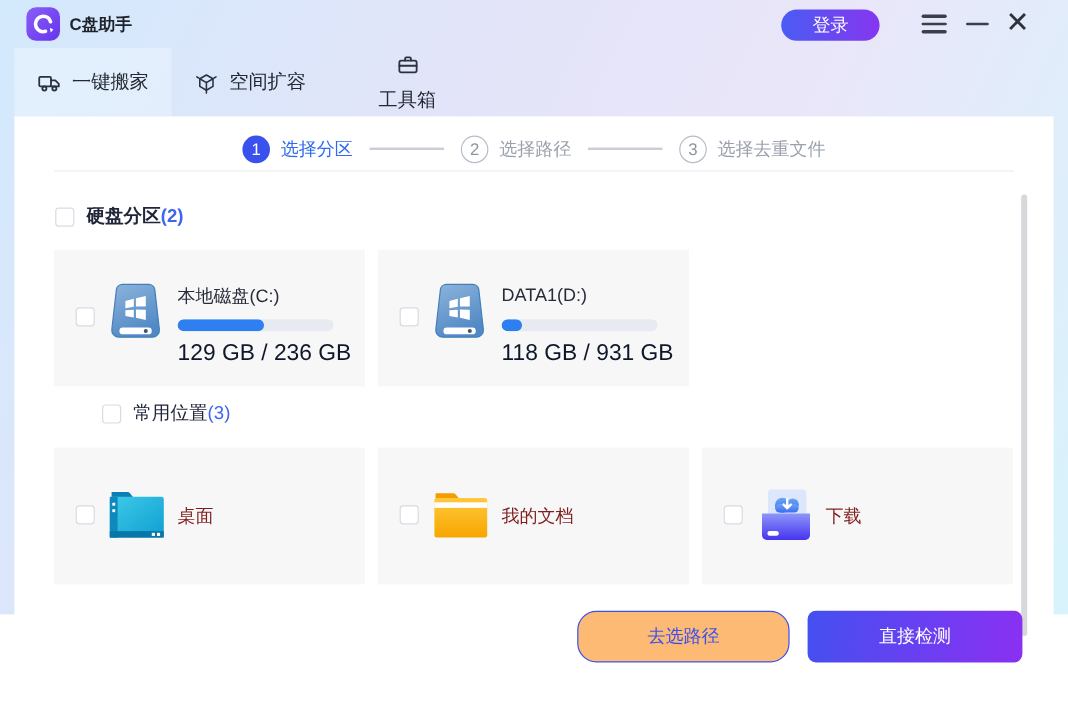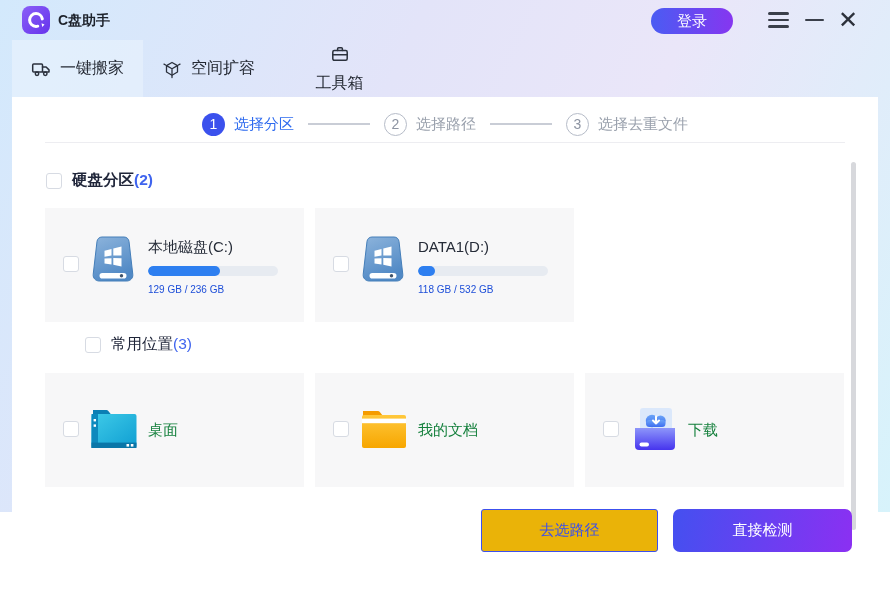--- a/index.html
+++ b/index.html
@@ -73,33 +73,33 @@
   .card { position:absolute; width:259px; height:114px; background:#f7f7f8; cursor:pointer; }
   .row1 .card { top:111px; }
   .row2 .card { top:276px; }
   .card.c1 { left:33px; } .card.c2 { left:303px; } .card.c3 { left:573px; }
   .card .checkbox { position:absolute; left:18px; top:48px; }
   .disk-icon { position:absolute; left:46px; top:27px; }
   .pname { position:absolute; left:103px; top:30px; font-size:15px; color:#262c38; }
   .pbar { position:absolute; left:103px; top:58px; width:130px; height:10px; border-radius:5px;
     background:#e7ebf1; overflow:hidden; }
   .pfill { height:100%; border-radius:5px; background:#2e7ff0; }
-  .psize { position:absolute; left:103px; top:76px; font-size:10px; color:#1d4ed8; }
+  .psize { position:absolute; left:103px; top:76px; font-size:19px; color:#0f172a; }
   .loc-icon { position:absolute; left:44px; top:33px; }
   .loc-label { position:absolute; left:103px; top:0; height:114px; display:flex; align-items:center;
-    font-size:15px; color:#15803d; }
+    font-size:15px; color:#7f1d1d; }
 
   
   .scroll-thumb { position:absolute; right:22px; top:65px; width:5px; height:368px;
     background:#d7d8dc; border-radius:3px; cursor:pointer; }
 
   
   .btn-outline {
-    position:absolute; left:469px; top:412px; width:177px; height:43px; border-radius:3px;
-    background:#eab308; border:1.5px solid #3c50ee; color:#3a4fee; font-size:15px; font-family:inherit; cursor:pointer;
+    position:absolute; left:469px; top:412px; width:177px; height:43px; border-radius:16px;
+    background:#fdba74; border:1.5px solid #3c50ee; color:#3a4fee; font-size:15px; font-family:inherit; cursor:pointer;
   }
   .btn-primary {
     position:absolute; left:661px; top:412px; width:179px; height:43px; border-radius:7px; border:none;
     background:linear-gradient(100deg,#4450f0 0%,#8b30f2 100%); color:#fff; font-size:15px; font-family:inherit; cursor:pointer;
   }
 </style>
 </head>
 <body>
 
 <div class="window">
@@ -225,21 +225,21 @@
               <path d="M22.3 23 L30.5 23.2 V31.6 L22.3 29.8 Z"></path>
             </g>
             <rect x="8.5" y="38" width="27" height="5.6" rx="2.8" fill="#ffffff"></rect>
             <circle cx="30.5" cy="40.8" r="1.7" fill="#41546b"></circle>
           </svg>
         </span>
         <div class="pname">DATA1(D:)</div>
         <div class="pbar">
           <div class="pfill" style="width: 13%;"></div>
         </div>
-        <div class="psize">118 GB / 532 GB</div>
+        <div class="psize">118 GB / 931 GB</div>
       </div>
     </div>
 
     <div class="section-header s2">
       <span class="checkbox"></span>
       <span class="section-title"><span>常用位置</span><span class="section-count">(3)</span></span>
     </div>
 
     <div class="row2">
       <div class="card c1">

